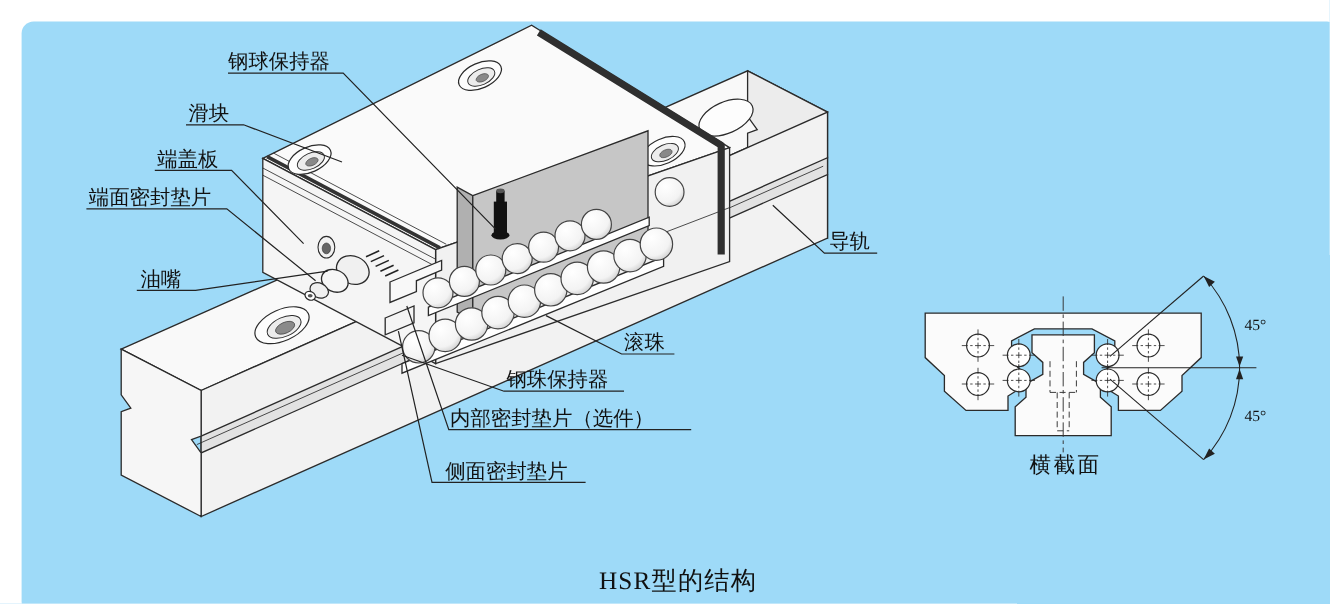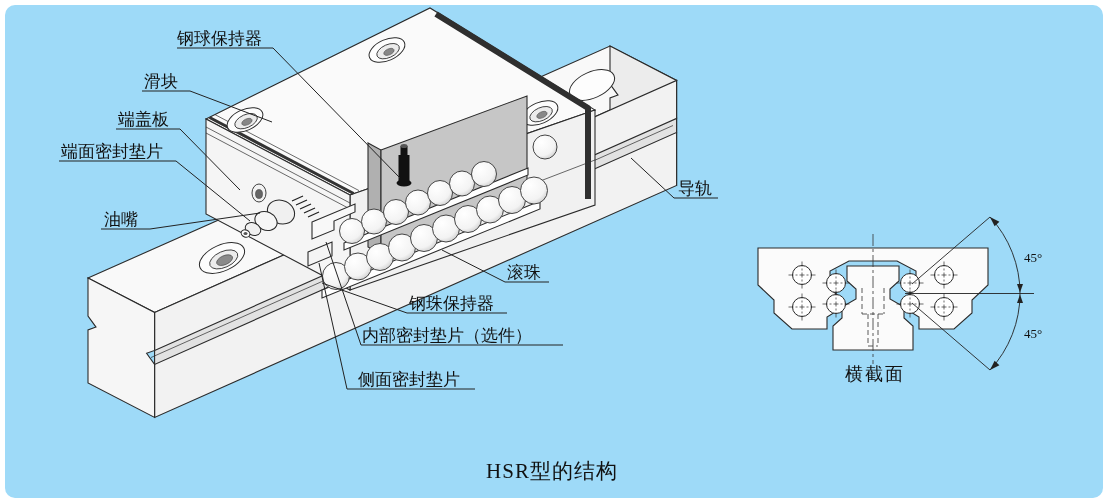--- a/index.html
+++ b/index.html
@@ -1,16 +1,16 @@
 <!DOCTYPE html>
 <html><head>
 <meta charset="utf-8">
 <style>
   html,body{margin:0;padding:0;background:#ffffff;}
-  .frame{width:1108px;height:503px;background:#ffffff;box-sizing:border-box;padding:5px;}
+  .frame{width:1108px;height:503px;background:#ffffff;box-sizing:border-box;padding:18px;}
   .canvas{width:1098px;height:493px;background:#9edaf8;border-radius:10px;position:relative;overflow:hidden;}
   svg{display:block;}
   svg text{font-family:"Liberation Serif","DejaVu Serif",serif;fill:#111111;}
   .lbl{font-size:17px;}
   .ttl{font-size:21px;letter-spacing:1px;}
   .cap{font-size:18px;letter-spacing:2px;}
   .ang{font-size:13px;}
   .part{stroke:#2b2b2b;stroke-width:1.1;}
   .thin{stroke:#2b2b2b;stroke-width:0.7;fill:none;}
 </style>

